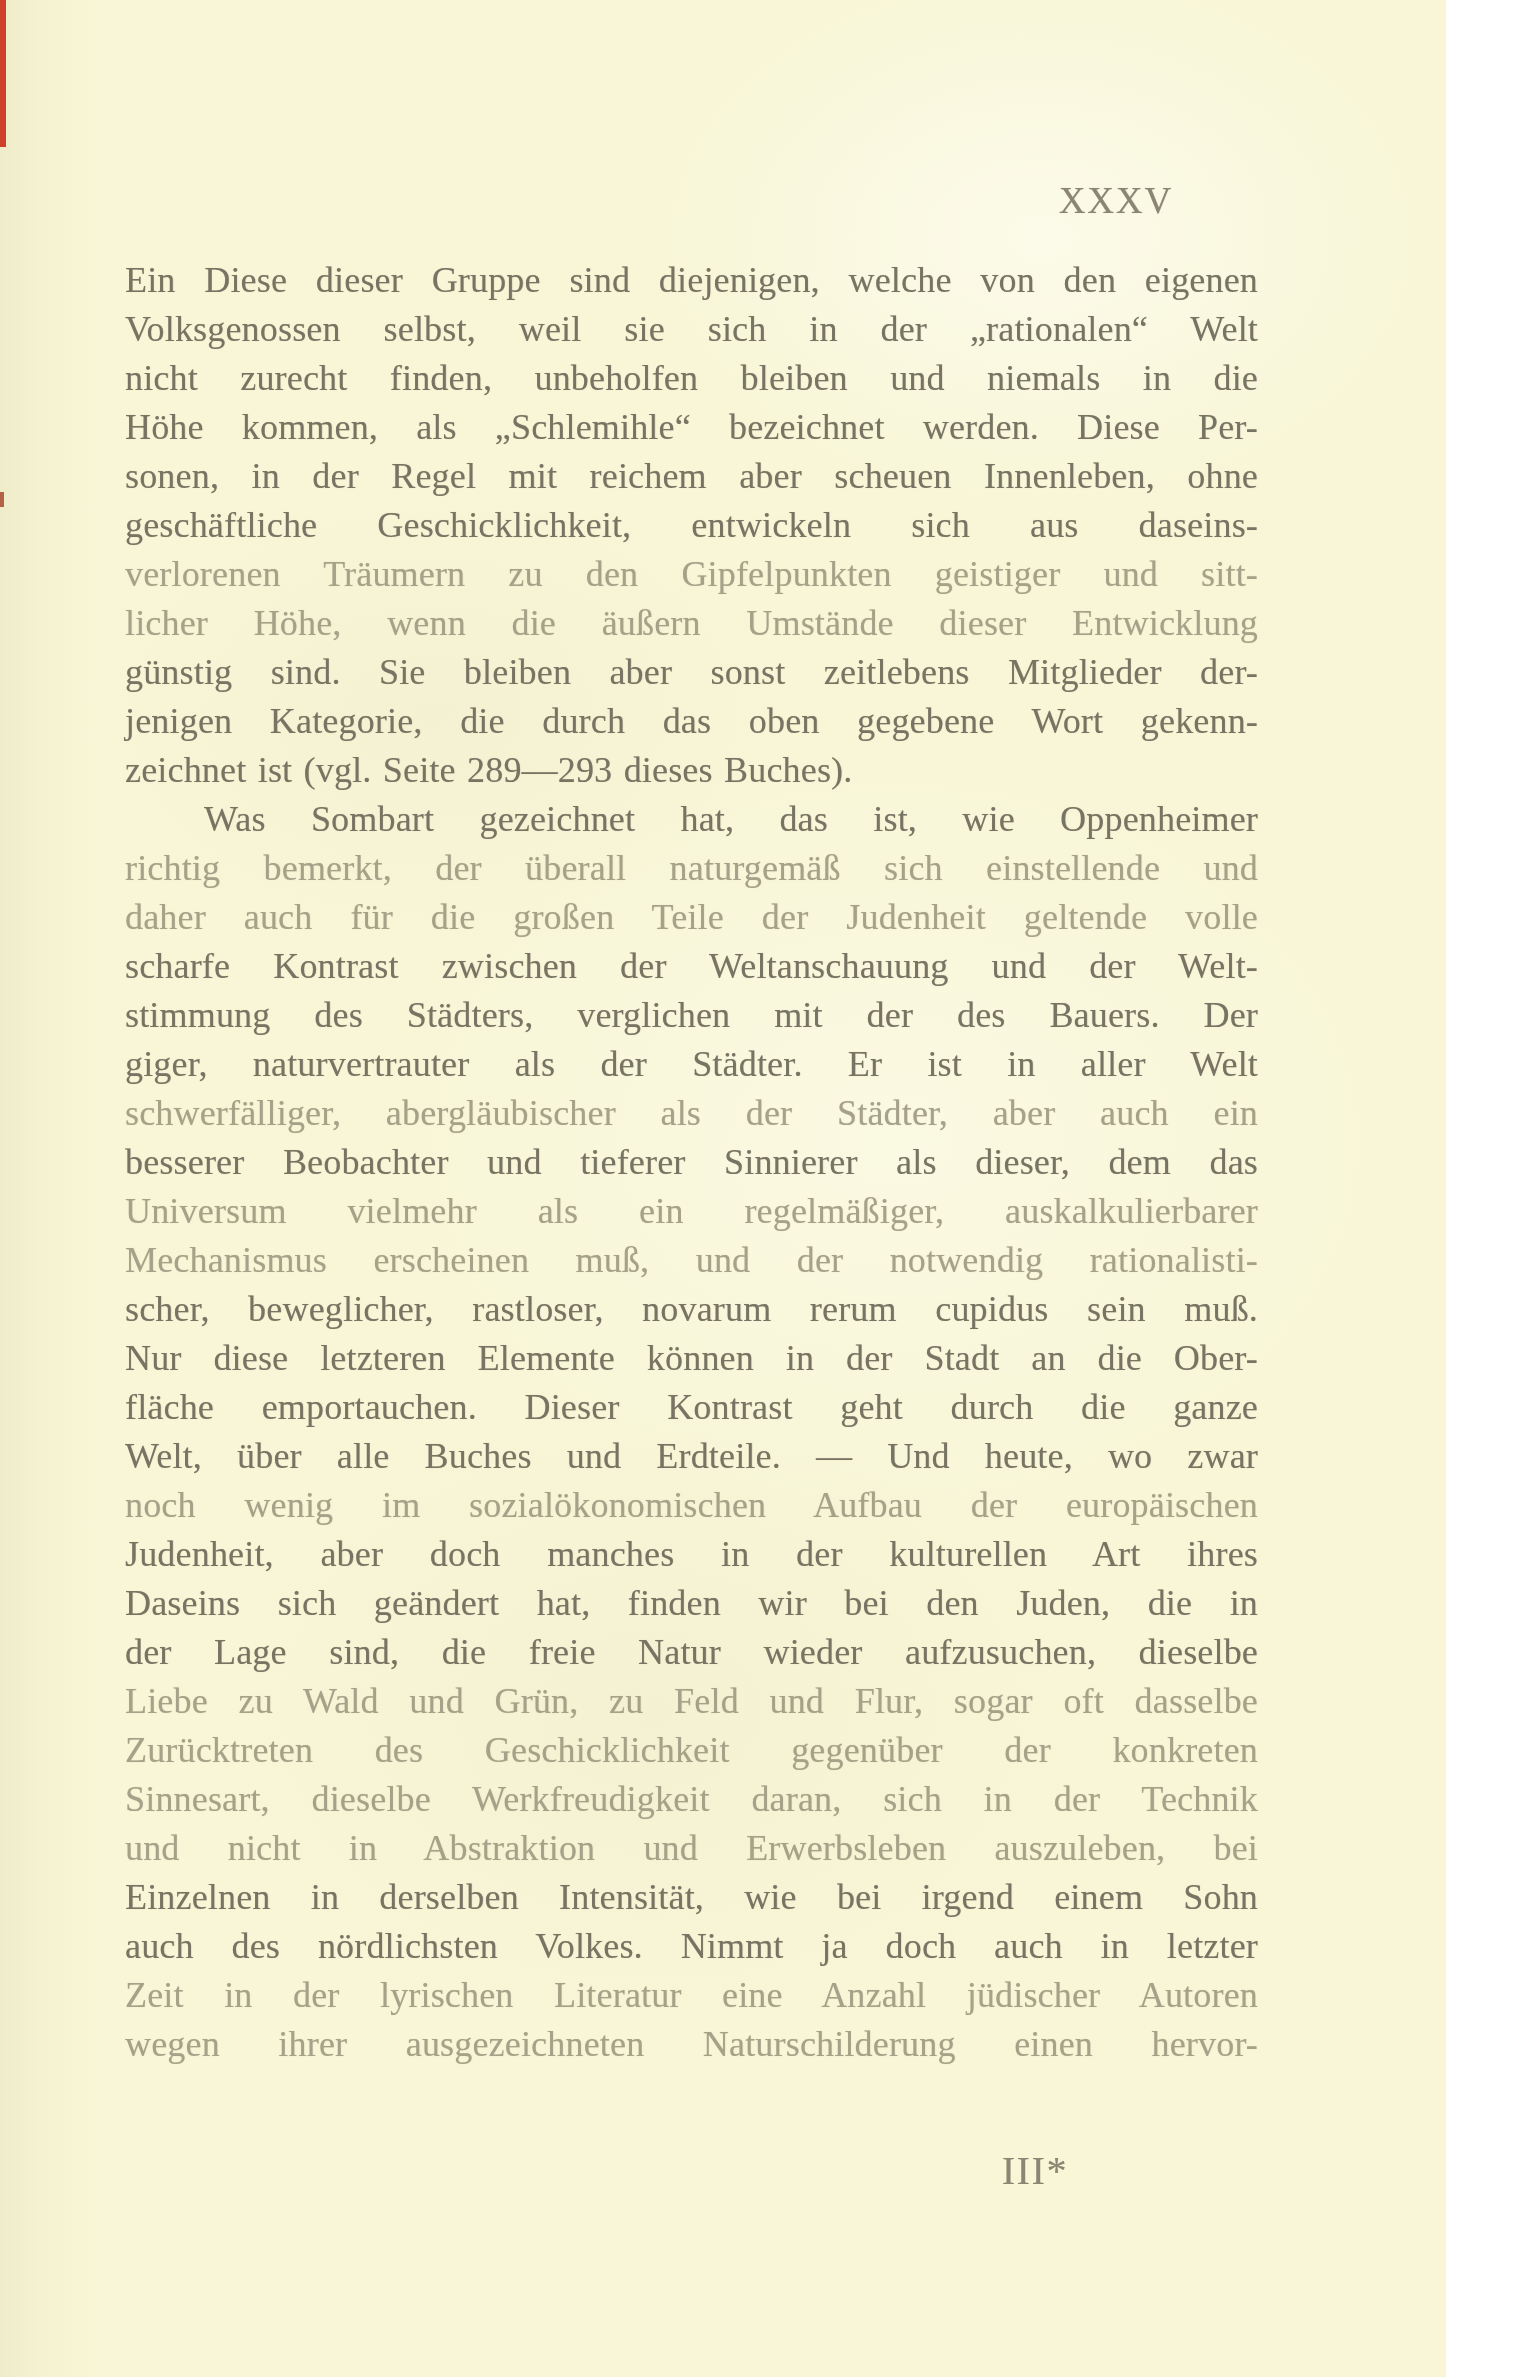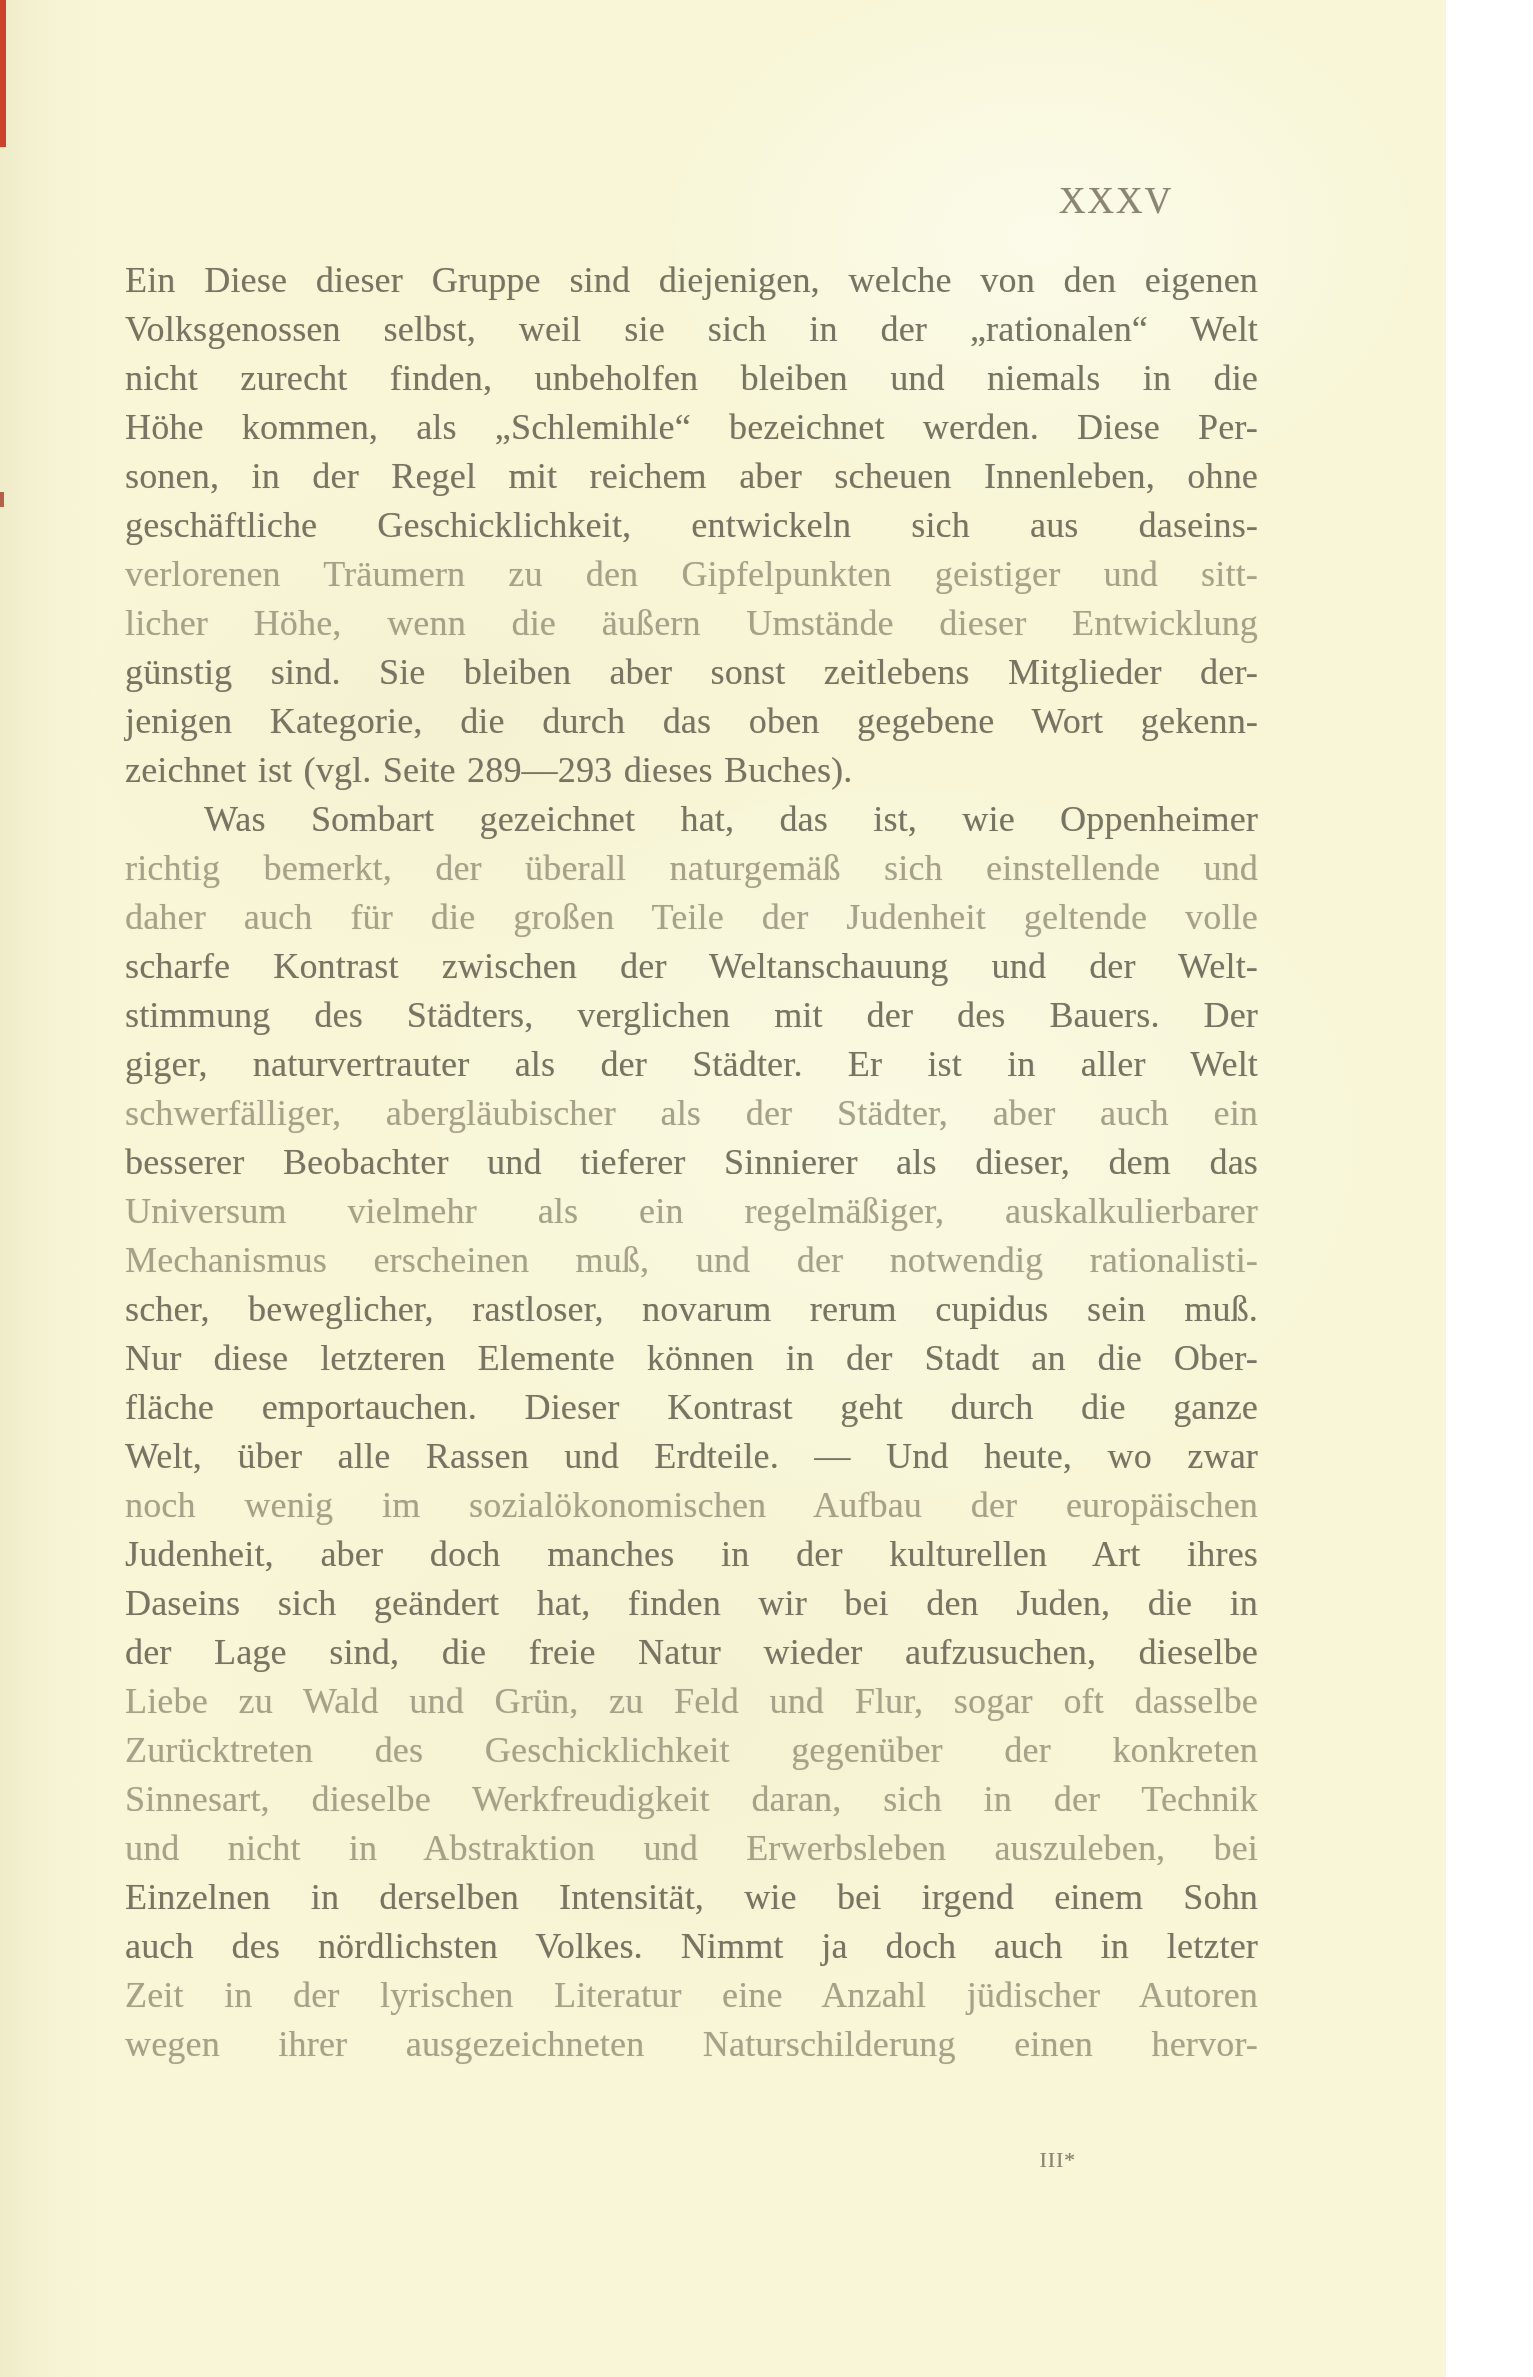--- a/index.html
+++ b/index.html
@@ -73,22 +73,22 @@
   .line.indent {
     text-indent: 79px;
   }
   .line.faded {
     color: #a6a289;
     text-shadow: 0.2px 0.2px 0.9px rgba(140,136,115,0.35);
   }
   .signature {
     position: absolute;
     top: 2147px;
-    right: 370px;
-    font-size: 22px;
+    right: 378px;
+    font-size: 40px;
     letter-spacing: 0.04em;
     color: #8a8673;
     text-shadow: 0.3px 0.3px 0.6px rgba(105,101,84,0.4);
   }
 </style>
 </head>
 <body>
 
 <div class="page">
   <div class="red-bar"></div>
@@ -115,21 +115,21 @@
         <div class="line">scharfe Kontrast zwischen der Weltanschauung und der Welt-</div>
         <div class="line">stimmung des Städters, verglichen mit der des Bauers. Der</div>
         <div class="line">giger, naturvertrauter als der Städter. Er ist in aller Welt</div>
         <div class="line faded">schwerfälliger, abergläubischer als der Städter, aber auch ein</div>
         <div class="line">besserer Beobachter und tieferer Sinnierer als dieser, dem das</div>
         <div class="line faded">Universum vielmehr als ein regelmäßiger, auskalkulierbarer</div>
         <div class="line faded">Mechanismus erscheinen muß, und der notwendig rationalisti-</div>
         <div class="line">scher, beweglicher, rastloser, novarum rerum cupidus sein muß.</div>
         <div class="line">Nur diese letzteren Elemente können in der Stadt an die Ober-</div>
         <div class="line">fläche emportauchen. Dieser Kontrast geht durch die ganze</div>
-        <div class="line">Welt, über alle Rassen und Erdteile. — Und heute, wo zwar</div>
+        <div class="line">Welt, über alle Buches und Erdteile. — Und heute, wo zwar</div>
         <div class="line faded">noch wenig im sozialökonomischen Aufbau der europäischen</div>
         <div class="line">Judenheit, aber doch manches in der kulturellen Art ihres</div>
         <div class="line">Daseins sich geändert hat, finden wir bei den Juden, die in</div>
         <div class="line">der Lage sind, die freie Natur wieder aufzusuchen, dieselbe</div>
         <div class="line faded">Liebe zu Wald und Grün, zu Feld und Flur, sogar oft dasselbe</div>
         <div class="line faded">Zurücktreten des Geschicklichkeit gegenüber der konkreten</div>
         <div class="line faded">Sinnesart, dieselbe Werkfreudigkeit daran, sich in der Technik</div>
         <div class="line faded">und nicht in Abstraktion und Erwerbsleben auszuleben, bei</div>
         <div class="line">Einzelnen in derselben Intensität, wie bei irgend einem Sohn</div>
         <div class="line">auch des nördlichsten Volkes. Nimmt ja doch auch in letzter</div>

